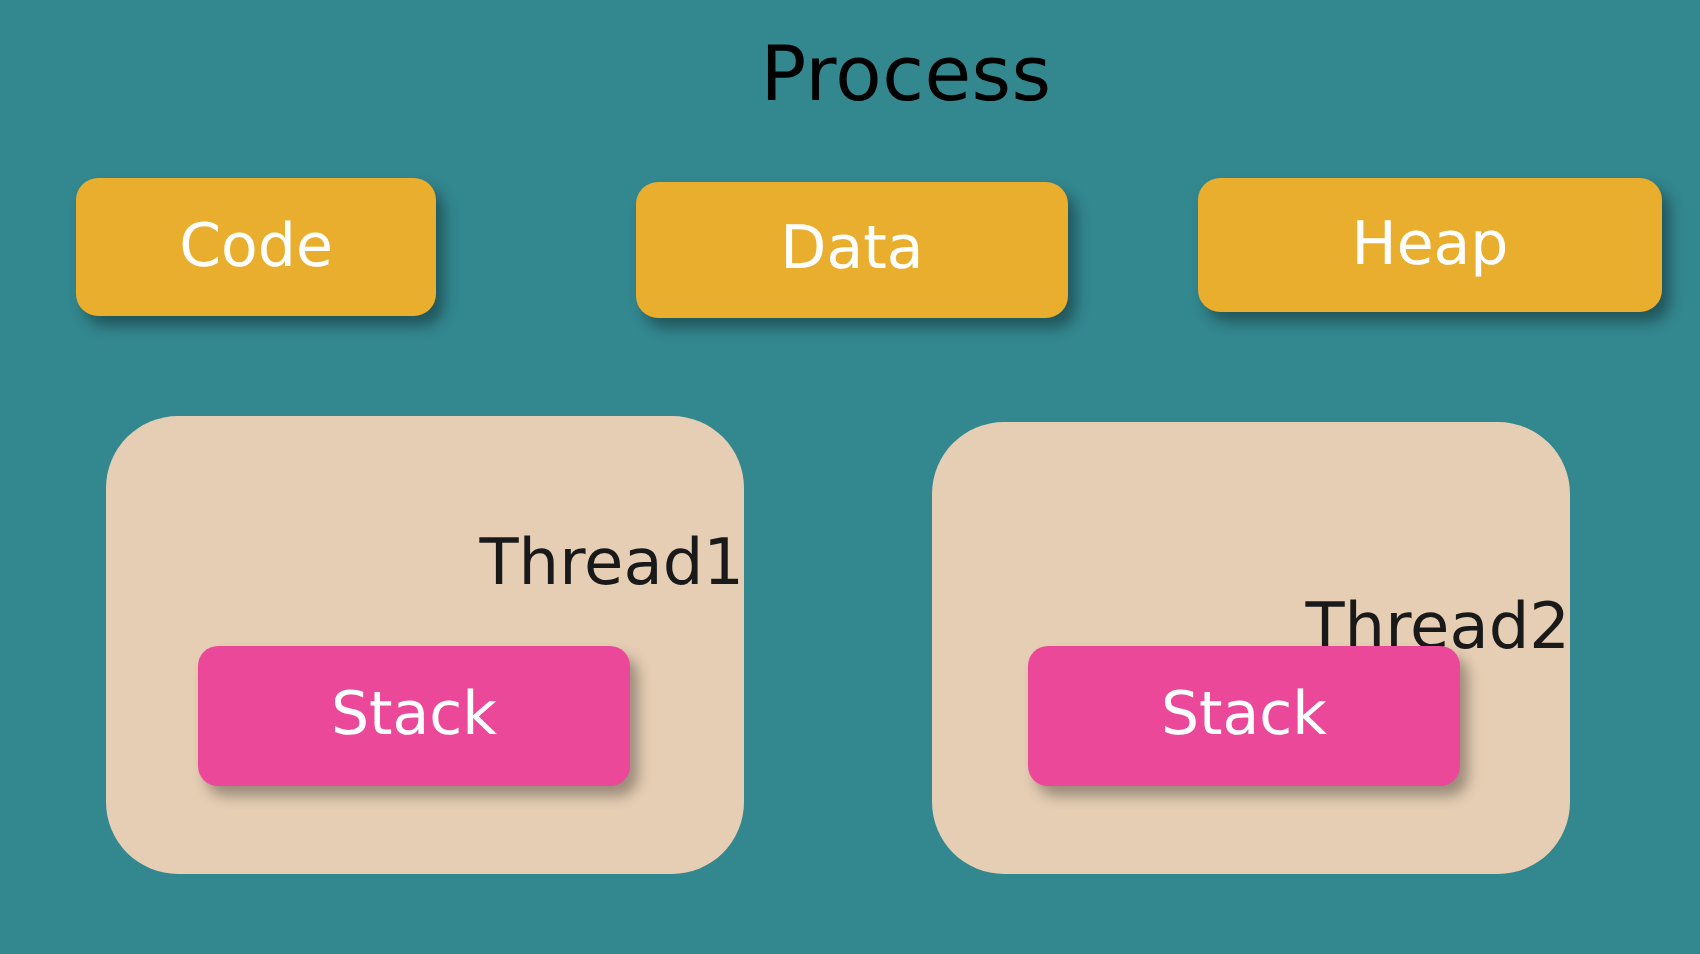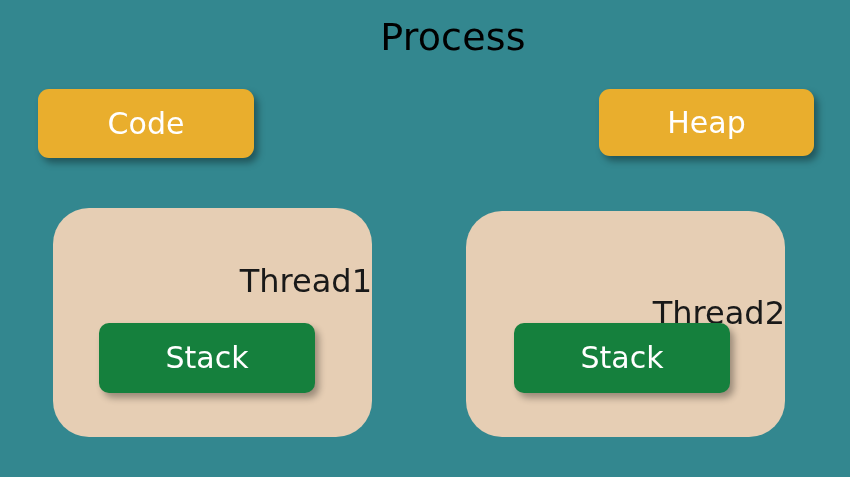--- a/index.html
+++ b/index.html
@@ -53,35 +53,35 @@
     font-size: 30px;
     font-weight: 400;
     line-height: 34px;
     white-space: nowrap;
   }
 
   
   #box-code {
     left: 38px;
     top: 89px;
-    width: 216px;
+    width: 180px;
     height: 69px;
   }
 
   #box-data {
     left: 318px;
     top: 91px;
     width: 216px;
     height: 68px;
   }
 
   #box-heap {
     left: 599px;
     top: 89px;
-    width: 215px;
+    width: 232px;
     height: 67px;
   }
 
   
   .thread-box {
     background: #E6CEB4;
     border-radius: 36px;
     display: block;
   }
 
@@ -109,21 +109,21 @@
     font-weight: 400;
     line-height: 38px;
     white-space: nowrap;
   }
 
   #box-thread1 .thread-label { top: 54px; }
   #box-thread2 .thread-label { top: 51px; margin-top: 32px; }
 
   
   .stack-box {
-    background: #15803d;
+    background: #ec4899;
     border-radius: 10px;
     box-shadow: 4px 5px 7px rgba(0, 0, 0, 0.33);
   }
 
   #box-stack1 {
     left: 99px;
     top: 323px;
     width: 216px;
     height: 70px;
   }
@@ -147,20 +147,23 @@
 <body>
 
 <div id="canvas">
 
   <div class="title">Process</div>
 
   <div class="box seg-box" id="box-code">
     <span class="seg-label">Code</span>
   </div>
 
+  <div class="box seg-box" id="box-data">
+    <span class="seg-label">Data</span>
+  </div>
 
   <div class="box seg-box" id="box-heap">
     <span class="seg-label">Heap</span>
   </div>
 
   <div class="box thread-box" id="box-thread1">
     <div class="thread-label">Thread1</div>
   </div>
 
   <div class="box thread-box" id="box-thread2">

